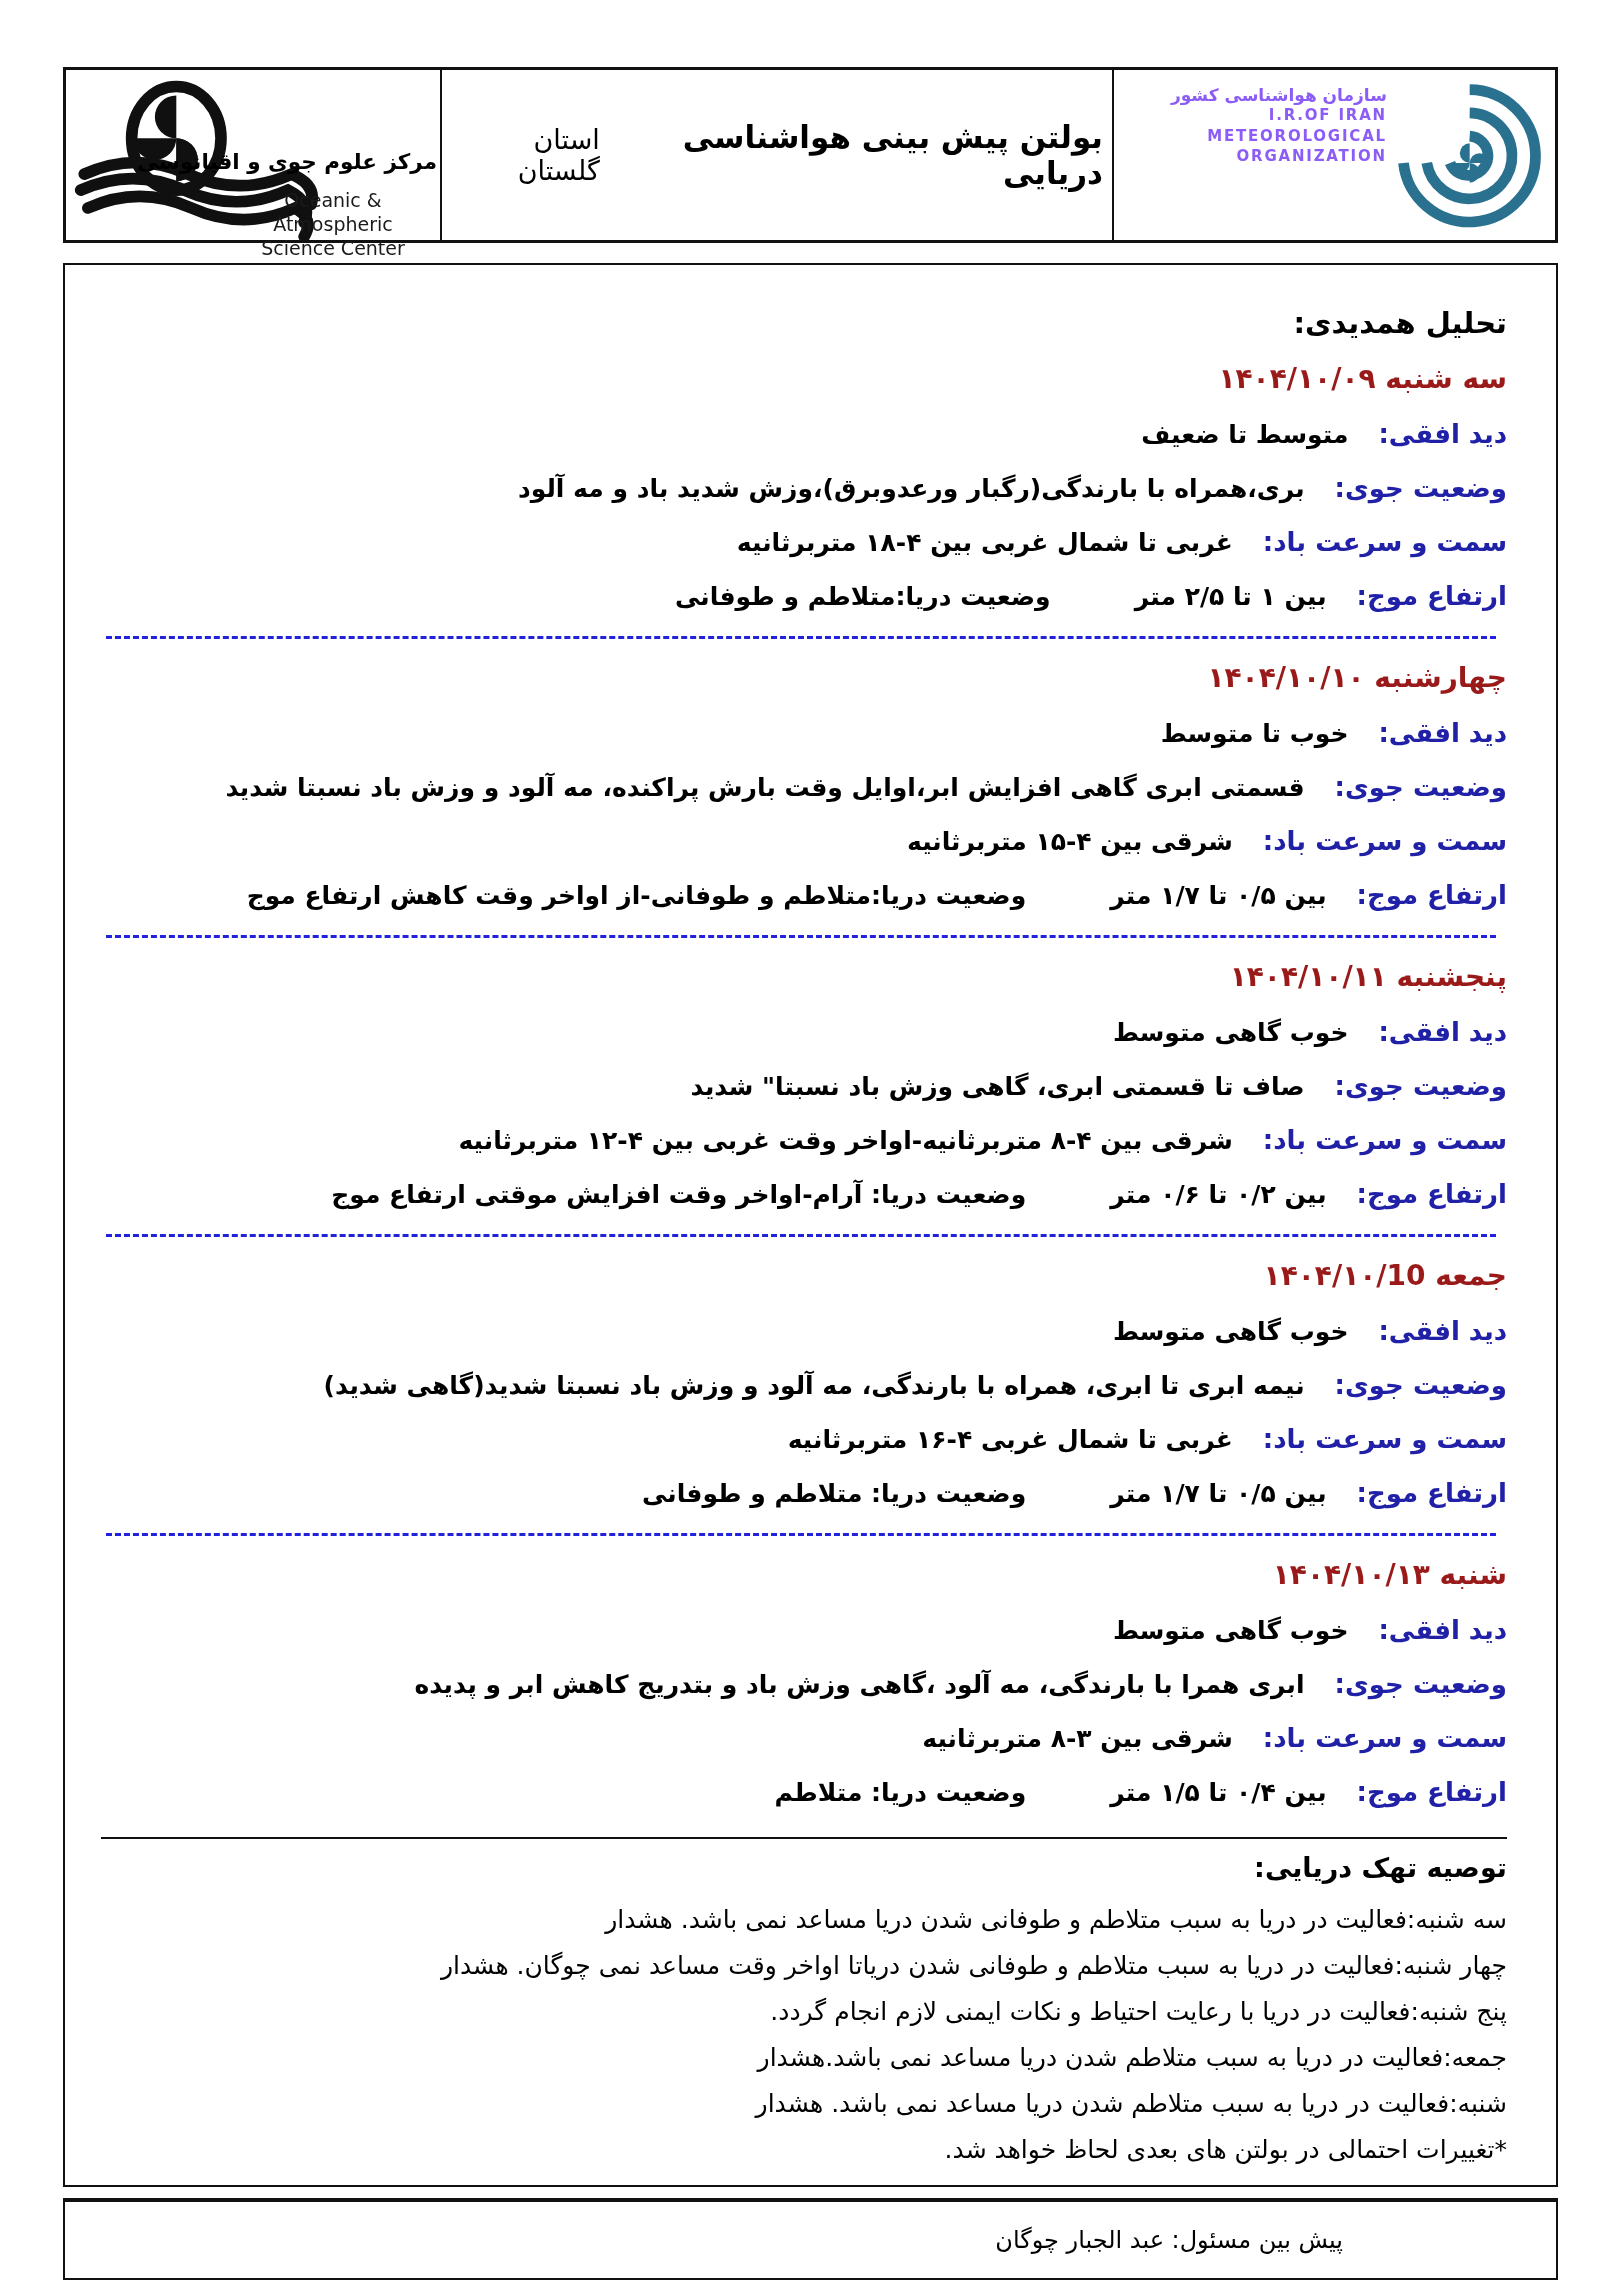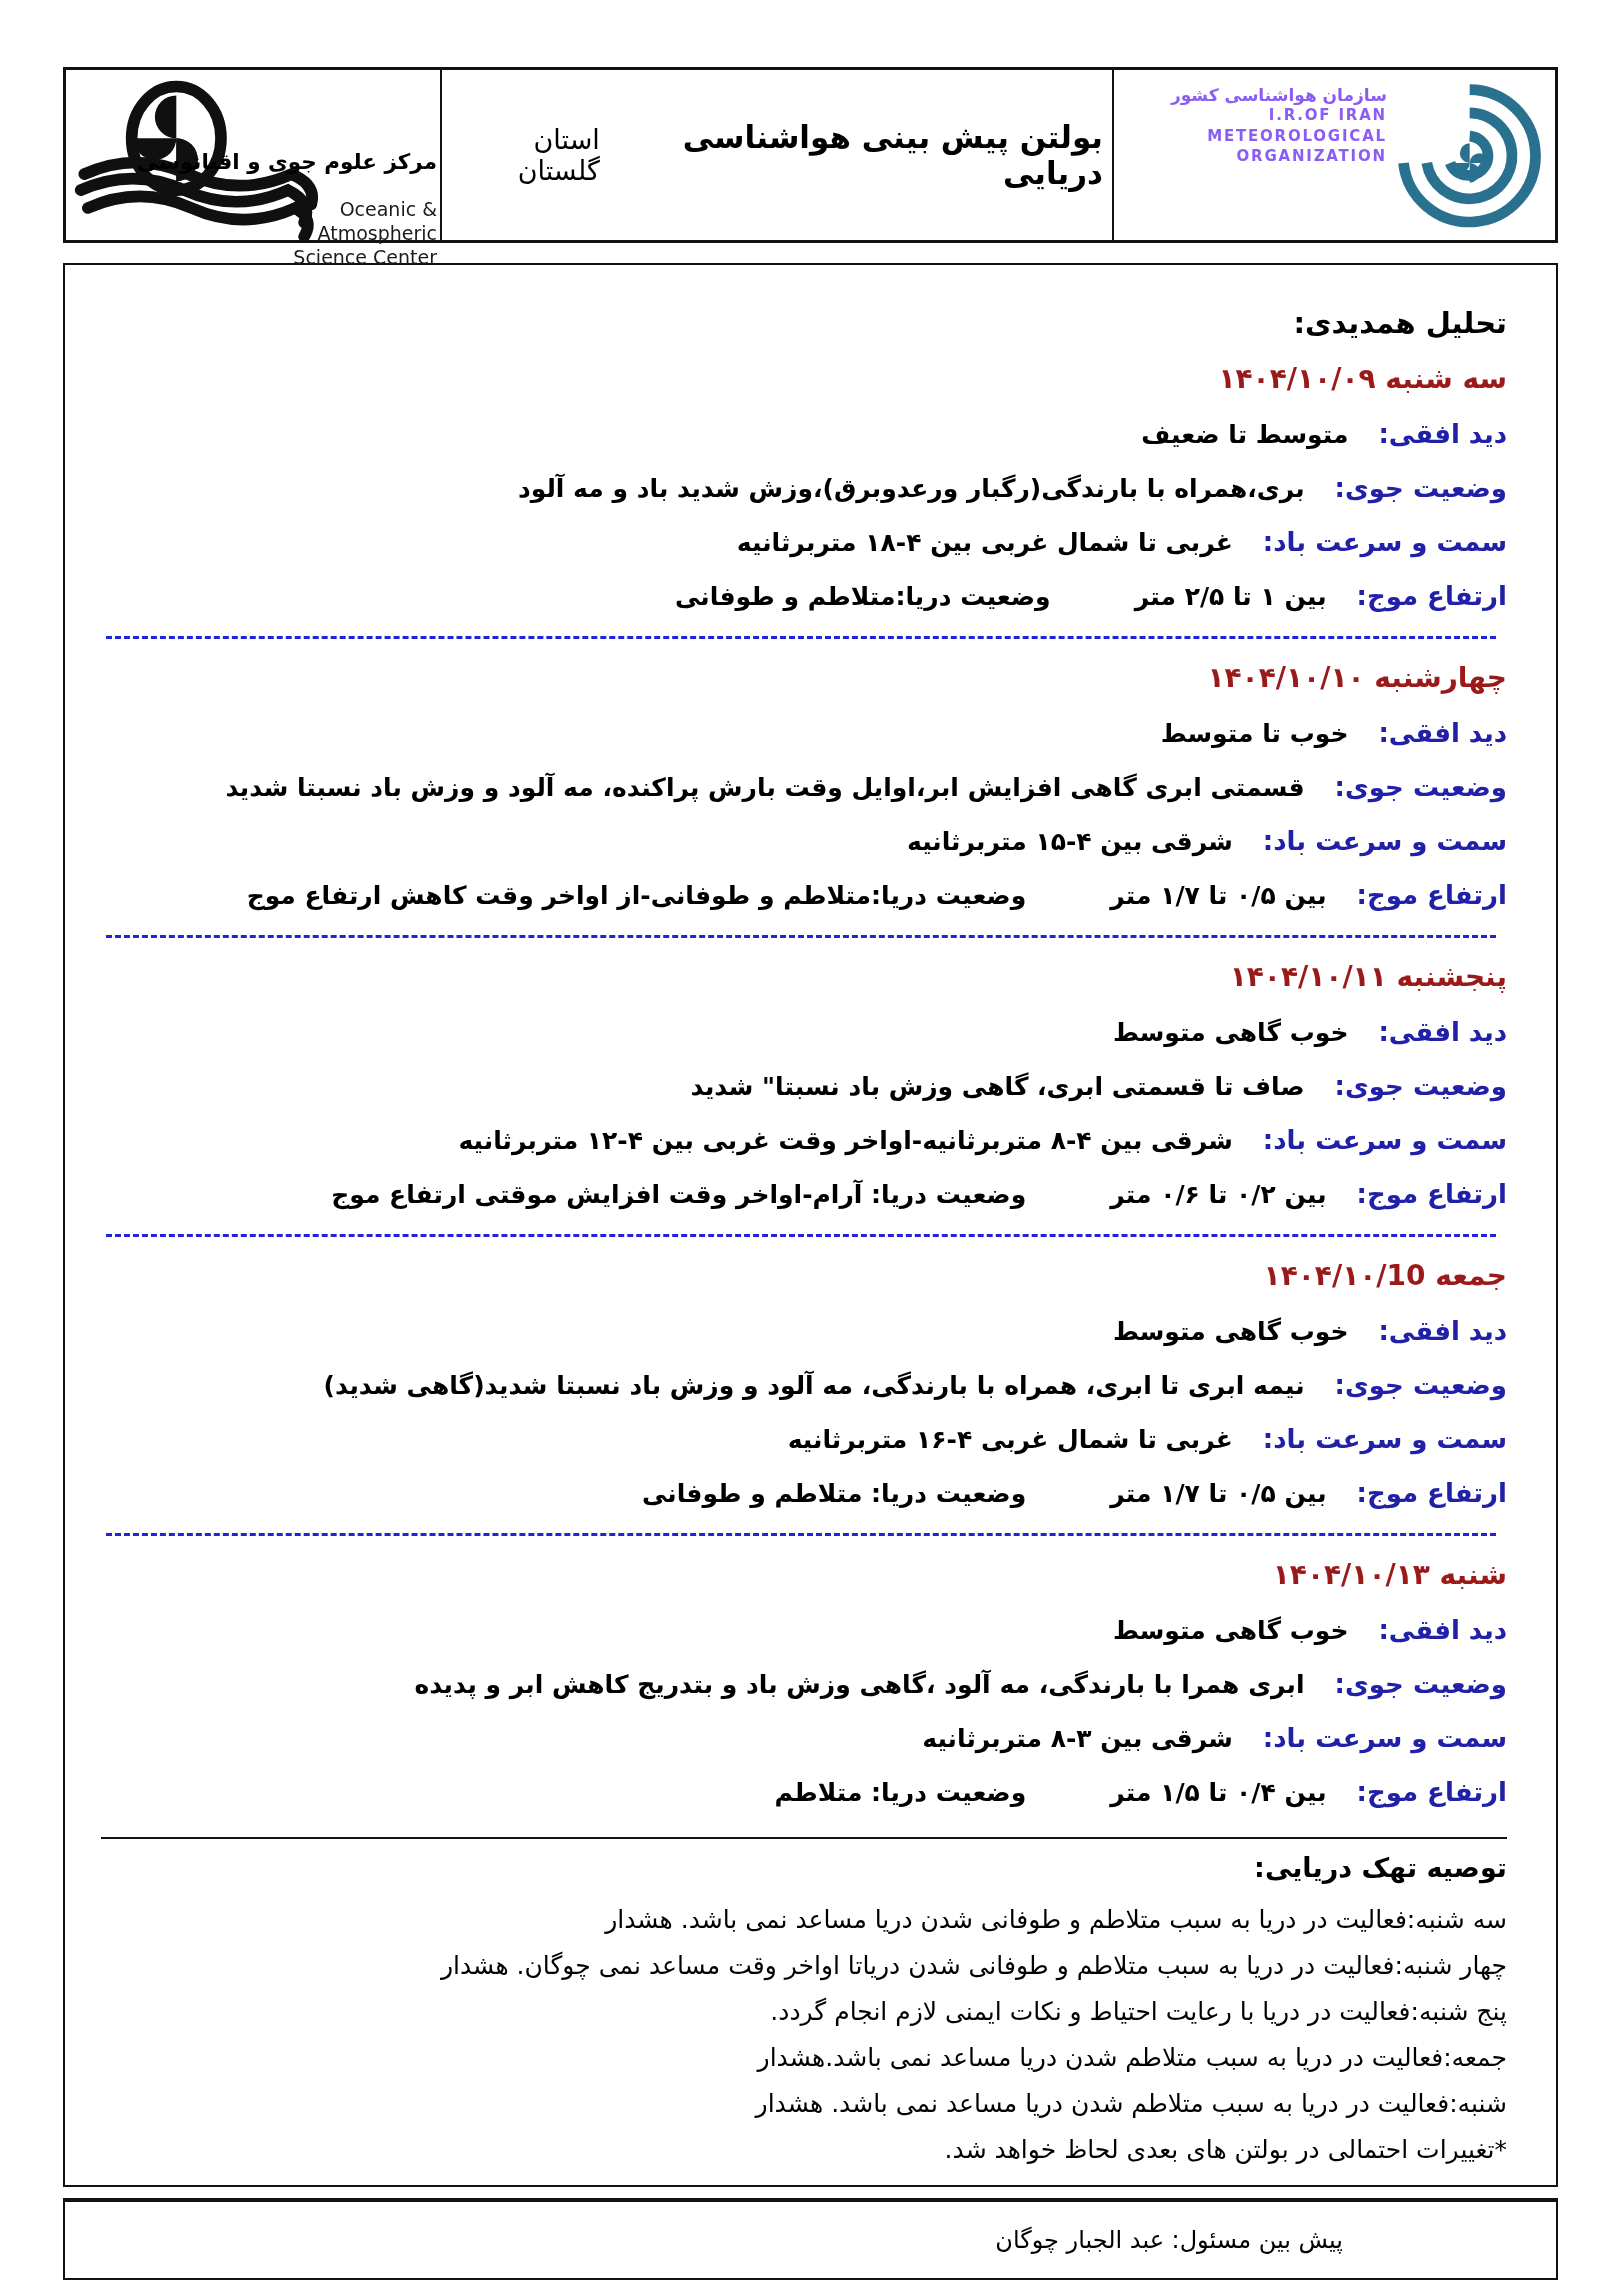--- a/index.html
+++ b/index.html
@@ -21,21 +21,21 @@
   .cell-left  { width: 376px; border-right: 2.7px solid #111; }
   .cell-center{ flex: 1; display: flex; justify-content: space-around; align-items: center; padding: 16px 9px; border-right: 2.7px solid #111; }
   .cell-right { width: 441px; }
   .header-title { font-size: 31px; font-weight: bold; }
   .header-subtitle { font-size: 27px; }
 
   
   .oasc-svg { position: absolute; left: 7.2px; top: 3.6px; }
   .oasc-text { position: absolute; left: 163px; top: 79px; width: 208px; direction: rtl; }
   .oasc-fa { font-size: 21.5px; font-weight: bold; white-space: nowrap; text-align: left; }
-  .oasc-en { direction: ltr; text-align: right; font-size: 19px; color: #1b1b1b; margin-top: 23px; line-height: 24px; }
+  .oasc-en { direction: ltr; text-align: center; font-size: 19px; color: #1b1b1b; margin-top: 14px; line-height: 24px; }
 
   
   .irimo-wrap { position: absolute; right: 12.5px; top: 7.2px; display: flex; flex-direction: row; align-items: flex-start; direction: ltr; }
   .irimo-text { text-align: right; margin-top: 8px; color: #8b5cf6; }
   .irimo-fa { font-size: 17px; font-weight: bold; direction: rtl; white-space: nowrap; }
   .irimo-en { font-size: 15px; letter-spacing: 1.8px; line-height: 20.6px; font-weight: bold; }
   .irimo-svg { margin-left: 3.6px; }
 
   
   .main-box {

